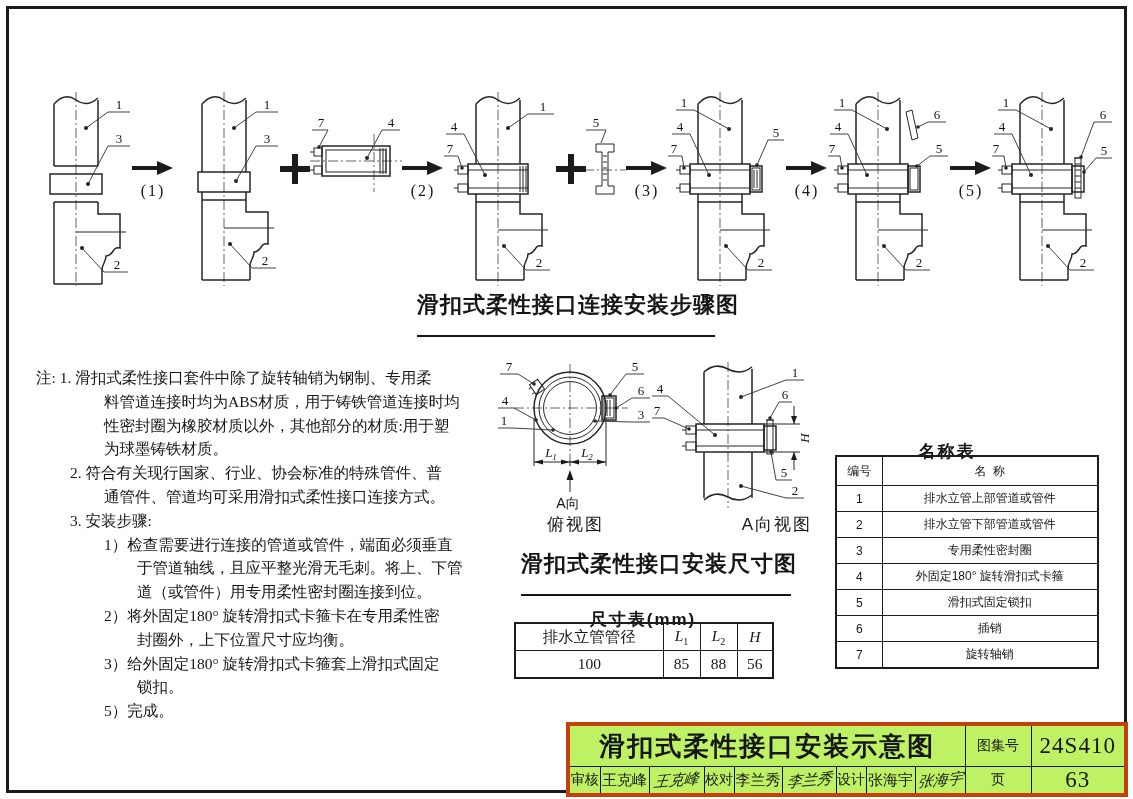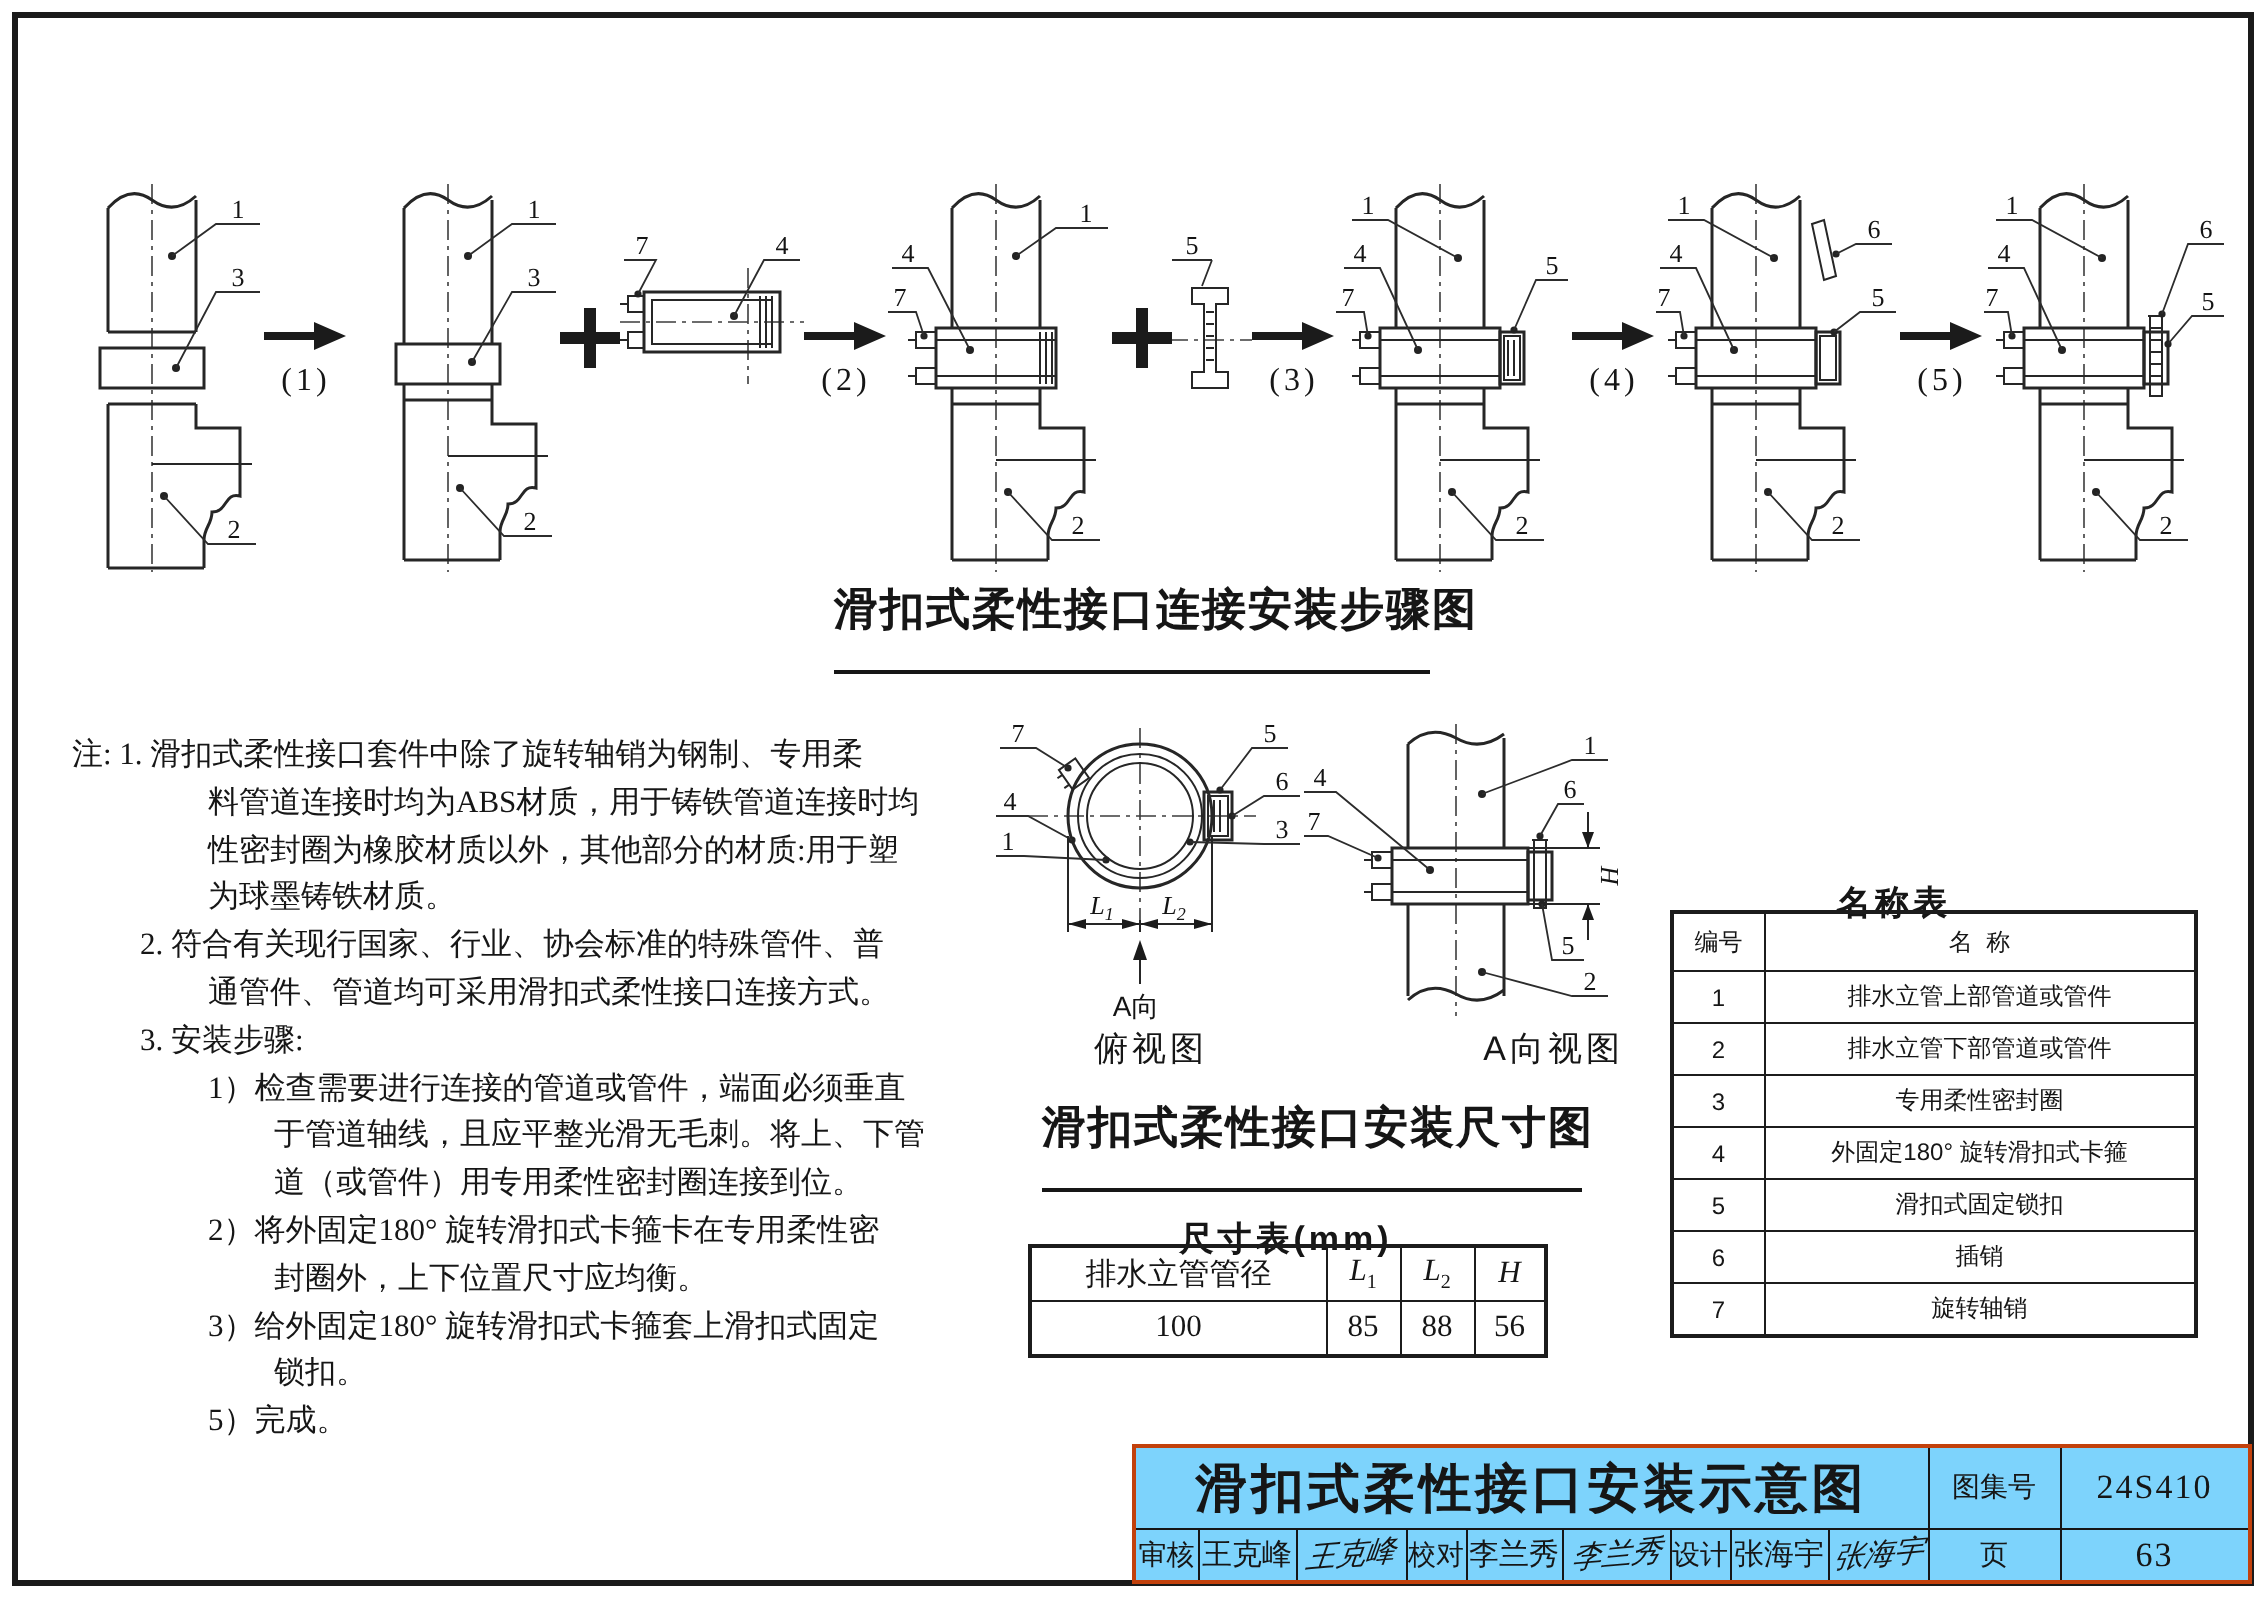--- a/index.html
+++ b/index.html
@@ -46,28 +46,28 @@
             font-family:"Liberation Serif",serif;font-size:15.5px;}
   .dimtable td,.dimtable th{border:1px solid #1c1c1c;text-align:center;height:26px;font-weight:normal;padding:0;}
   .nametable{position:absolute;left:816px;top:455px;width:262px;border:2px solid #1c1c1c;font-size:12px;margin-left:19px;}
   .nametable td,.nametable th{border:1px solid #1c1c1c;text-align:center;height:25px;font-weight:normal;
             padding:0;white-space:pre;}
   .nametable tr.hd th{height:28px;}
   .iv{font-style:italic;font-family:"Liberation Serif",serif;}
   sub{font-size:10px;}
 
   
-  .tblock{position:absolute;left:566px;top:722px;width:558px;height:68px;border:2px solid #c2410c;background:#7dd3fc;}
+  .tblock{position:absolute;left:566px;top:722px;width:558px;height:68px;border:4px solid #c2410c;background:#bef264;}
   .tblock td{border:1px solid #161616;text-align:center;vertical-align:middle;padding:0;overflow:hidden;}
   .tblock .r1 td{height:40px;}
   .tblock .r2 td{height:25px;}
   .bigtitle{font-weight:bold;font-size:26px;letter-spacing:2px;white-space:nowrap;}
   .lbl{font-size:14px;white-space:nowrap;}
   .nm{font-size:15px;white-space:nowrap;}
-  .val{font-family:"Liberation Serif",serif;font-size:17px;letter-spacing:1px;white-space:nowrap;}
+  .val{font-family:"Liberation Serif",serif;font-size:23px;letter-spacing:1px;white-space:nowrap;}
   .sig span{display:inline-block;font:italic 15px "Liberation Serif",serif;
             transform:rotate(-5deg) skewX(-12deg);color:#151515;white-space:nowrap;}
 </style>
 </head>
 <body>
 
 <div class="sheet">
   <div class="frame"></div>
 
   <div class="steps">

